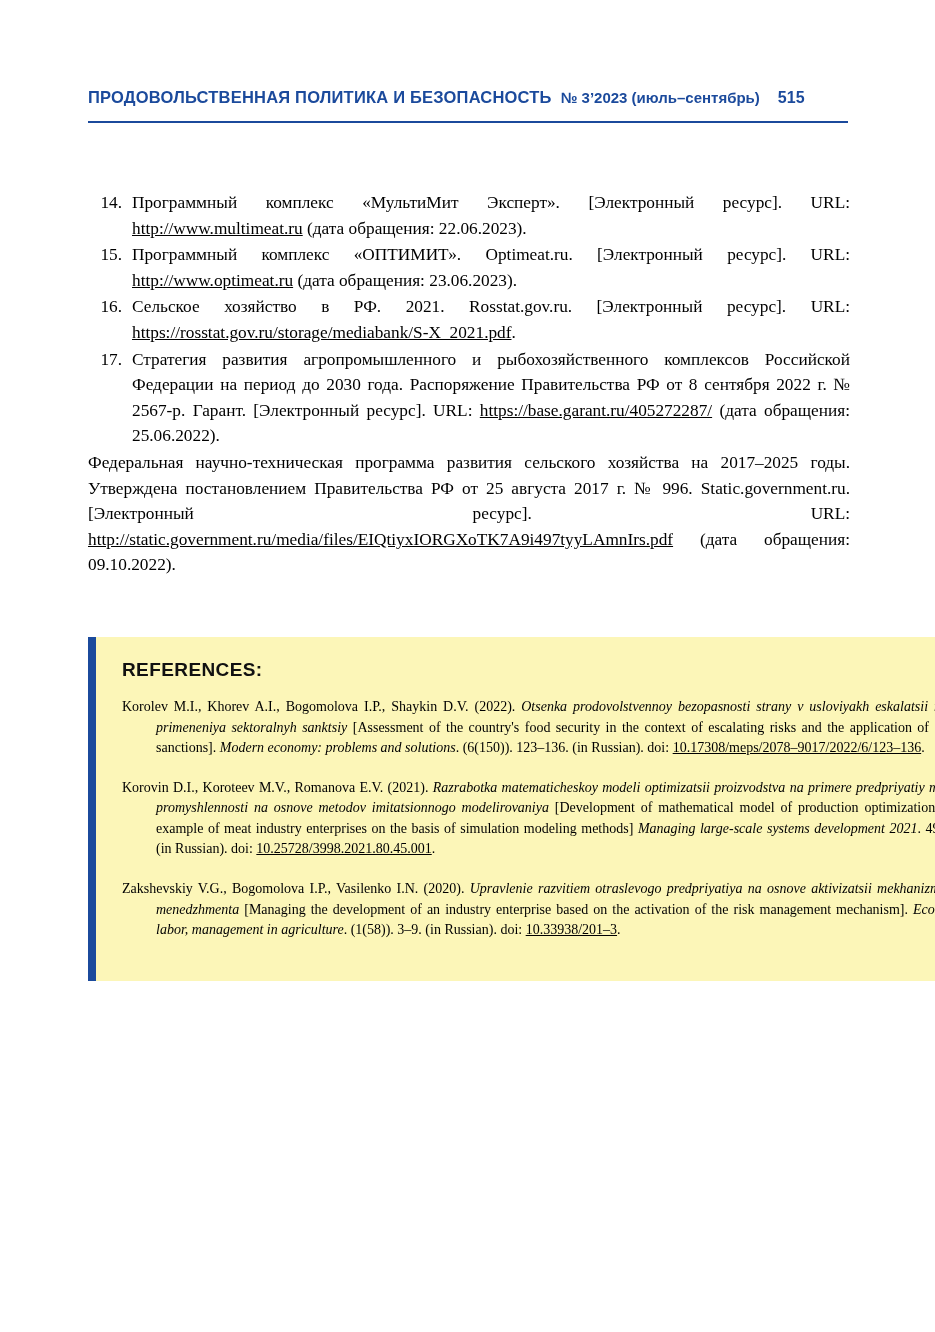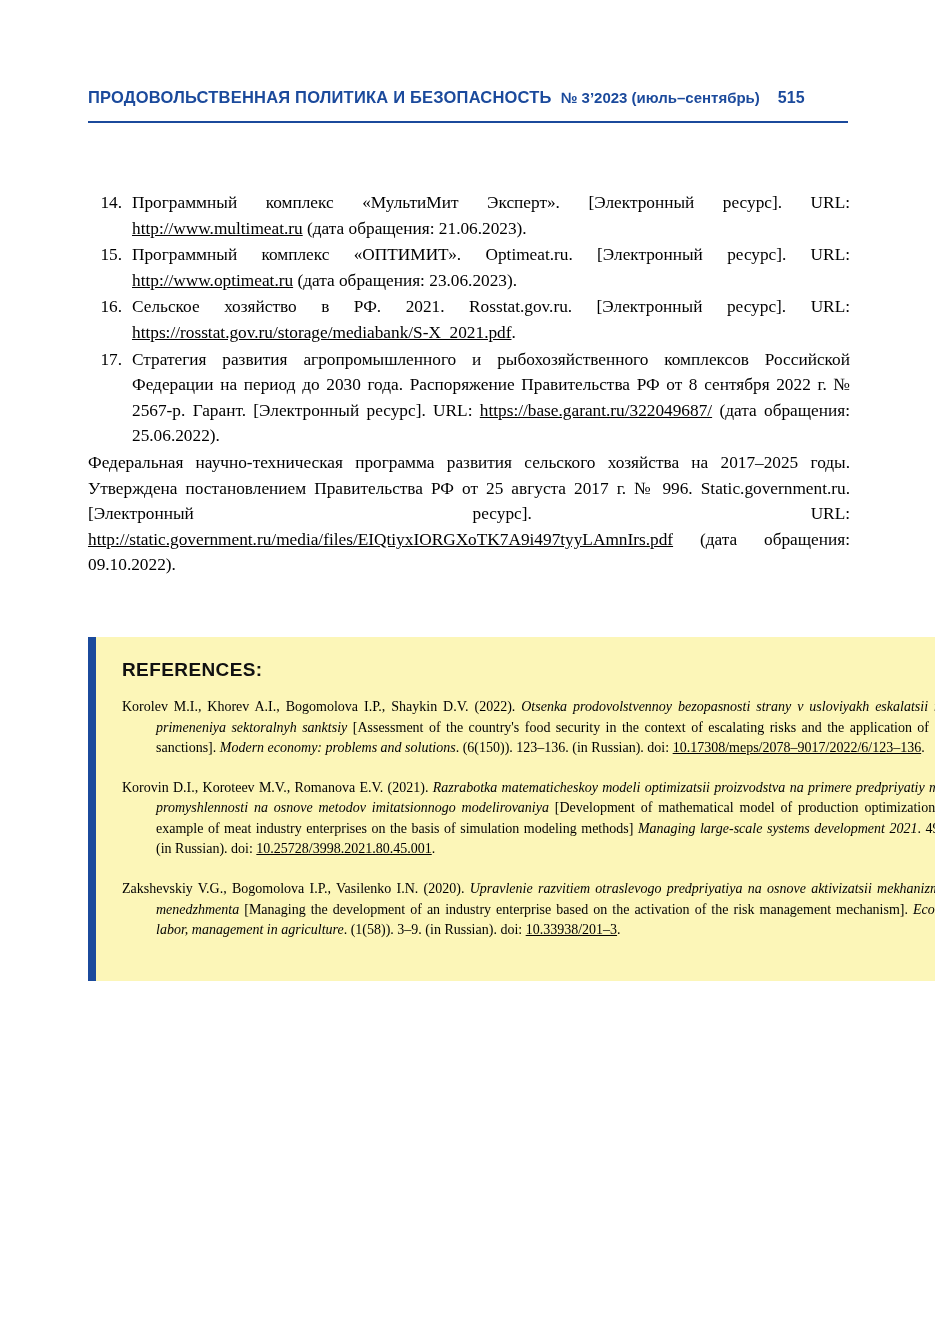--- a/index.html
+++ b/index.html
@@ -135,33 +135,33 @@
   <div class="header">
     <span class="header-journal">ПРОДОВОЛЬСТВЕННАЯ ПОЛИТИКА И БЕЗОПАСНОСТЬ</span>
     <span class="header-issue">№ 3’2023 (июль–сентябрь)</span>
     <span class="header-pageno">515</span>
   </div>
   <div class="header-rule"></div>
 
   <div class="ref-list" id="ru-list">
       <div class="ref-item">
         <div class="ref-num">14.</div>
-        <div class="ref-text"><span>Программный комплекс «МультиМит Эксперт». [Электронный ресурс]. URL: </span><a class="link" href="#">http://www.multimeat.ru</a><span> (дата обращения: 21.06.2023).</span></div>
+        <div class="ref-text"><span>Программный комплекс «МультиМит Эксперт». [Электронный ресурс]. URL: </span><a class="link" href="#">http://www.multimeat.ru</a><span> (дата обращения: 22.06.2023).</span></div>
       </div>
       <div class="ref-item">
         <div class="ref-num">15.</div>
         <div class="ref-text"><span>Программный комплекс «ОПТИМИТ». Optimeat.ru. [Электронный ресурс]. URL: </span><a class="link" href="#">http://www.optimeat.ru</a><span> (дата обращения: 23.06.2023).</span></div>
       </div>
       <div class="ref-item">
         <div class="ref-num">16.</div>
         <div class="ref-text"><span>Сельское хозяйство в РФ. 2021. Rosstat.gov.ru. [Электронный ресурс]. URL: </span><a class="link" href="#">https://rosstat.gov.ru/storage/mediabank/S-X_2021.pdf</a><span>.</span></div>
       </div>
       <div class="ref-item">
         <div class="ref-num">17.</div>
-        <div class="ref-text"><span>Стратегия развития агропромышленного и рыбохозяйственного комплексов Российской Федерации на период до 2030 года. Распоряжение Правительства РФ от 8 сентября 2022 г. № 2567-р. Гарант. [Электронный ресурс]. URL: </span><a class="link" href="#">https://base.garant.ru/322049687/</a><span> (дата обращения: 25.06.2022).</span></div>
+        <div class="ref-text"><span>Стратегия развития агропромышленного и рыбохозяйственного комплексов Российской Федерации на период до 2030 года. Распоряжение Правительства РФ от 8 сентября 2022 г. № 2567-р. Гарант. [Электронный ресурс]. URL: </span><a class="link" href="#">https://base.garant.ru/405272287/</a><span> (дата обращения: 25.06.2022).</span></div>
       </div>
       <div class="ref-item">
         <div class="ref-text"><span>Федеральная научно-техническая программа развития сельского хозяйства на 2017–2025 годы. Утверждена постановлением Правительства РФ от 25 августа 2017 г. № 996. Static.government.ru. [Электронный ресурс]. URL: </span><a class="link" href="#">http://static.government.ru/media/files/EIQtiyxIORGXoTK7A9i497tyyLAmnIrs.pdf</a><span> (дата обращения: 09.10.2022).</span></div>
       </div>
     </div>
 
   <div class="refbox">
     <div class="refbox-title">REFERENCES:</div>
     <div id="en-list">
         <p class="en-ref"><span>Korolev M.I., Khorev A.I., Bogomolova I.P., Shaykin D.V. (2022). </span><i>Otsenka prodovolstvennoy bezopasnosti strany v usloviyakh eskalatsii riskov i primeneniya sektoralnyh sanktsiy</i><span> [Assessment of the country's food security in the context of escalating risks and the application of sectoral sanctions]. </span><i>Modern economy: problems and solutions</i><span>. (6(150)). 123–136. (in Russian). doi: </span><a class="link" href="#">10.17308/meps/2078–9017/2022/6/123–136</a><span>.</span></p>

